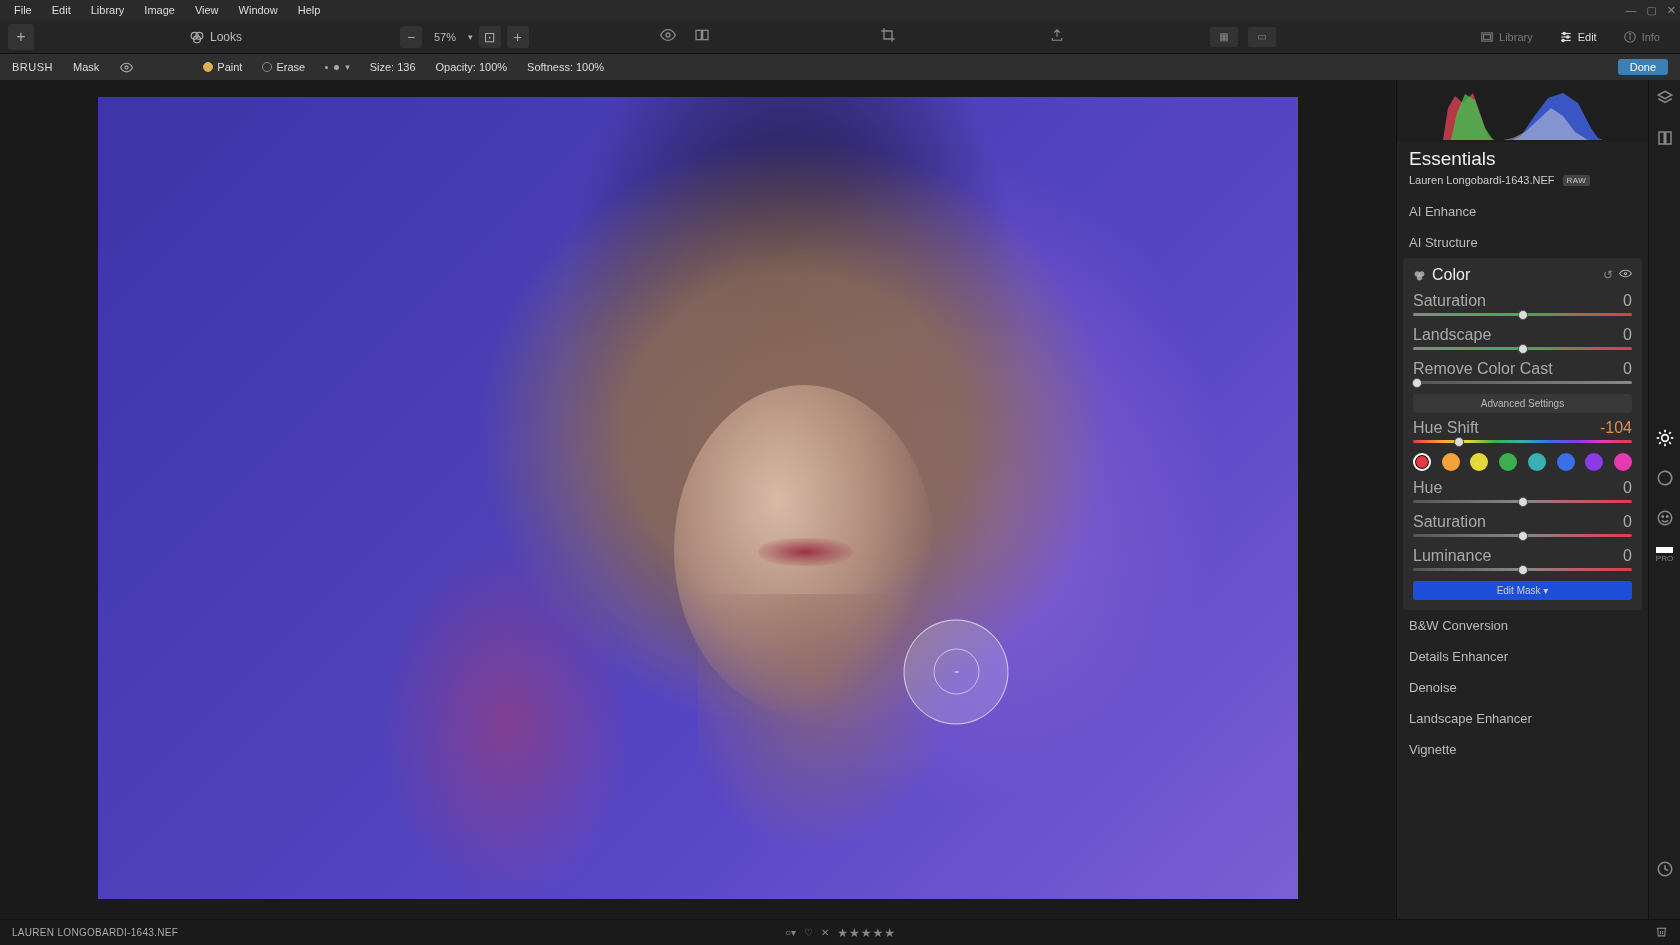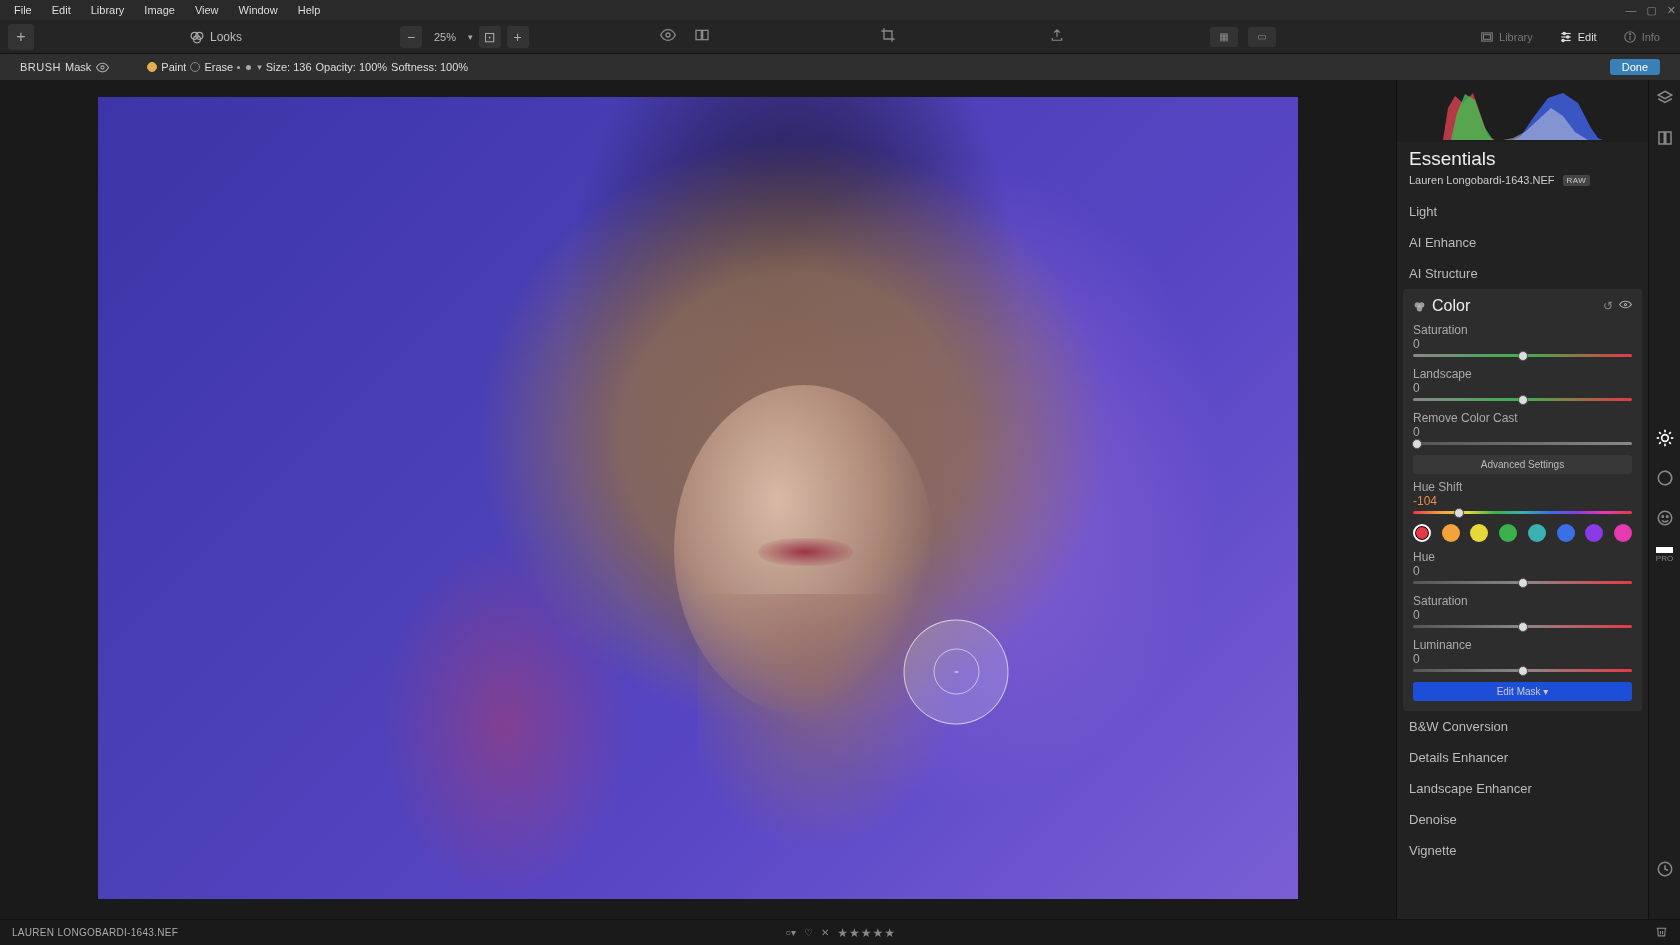--- a/index.html
+++ b/index.html
@@ -24,21 +24,21 @@
 .crop-icon { position: absolute; left: 880px; color: #888; cursor: pointer; }
 .export-icon { position: absolute; left: 1050px; color: #888; cursor: pointer; }
 .view-toggles { position: absolute; left: 1210px; display: flex; gap: 10px; }
 .view-toggles span { width: 28px; height: 20px; background: #333; border-radius: 2px; display: flex; align-items: center; justify-content: center; color: #888; cursor: pointer; font-size: 10px; }
 .right-tabs { margin-left: auto; display: flex; gap: 2px; align-items: center; }
 .right-tab { display: flex; align-items: center; gap: 5px; padding: 4px 12px; color: #777; font-size: 11px; cursor: pointer; }
 .right-tab.active { color: #ddd; }
 .right-tab svg { width: 14px; height: 14px; }
 
 
-.brushbar { height: 26px; background: #2f2f2f; display: flex; align-items: center; padding: 0 20px; font-size: 11px; gap: 4px; }
+.brushbar { height: 26px; background: #2f2f2f; display: flex; align-items: center; padding: 0 12px; font-size: 11px; gap: 20px; }
 .brushbar .label-bold { color: #ddd; font-weight: 500; text-transform: uppercase; letter-spacing: 0.5px;}
 .brushbar .label { color: #ddd; }
 .brushbar .radio { display: inline-flex; align-items: center; gap: 4px; color: #ddd; }
 .brushbar .radio-dot { width: 10px; height: 10px; border-radius: 50%; border: 1px solid #888; display: inline-block; }
 .brushbar .radio-dot.on { background: #e0b050; border-color: #e0b050; }
 .brushbar .done-btn { margin-left: auto; background: #3a7fb5; color: #fff; padding: 2px 12px; border-radius: 3px; cursor: pointer; font-size: 11px; }
 .eye-icon { width: 14px; height: 14px; display:inline-flex; align-items:center; justify-content:center; color:#aaa; cursor:pointer;}
 .tiny-dots { display:flex; gap:6px; align-items:center;}
 .tiny-dot { width:5px; height:5px; border-radius:50%; background:#aaa;}
 .tiny-chevron { color:#aaa; font-size:9px;}
@@ -79,21 +79,21 @@
 .section-list { display: flex; flex-direction: column; }
 .section-header { padding: 8px 12px; color: #bbb; font-size: 13px; cursor: pointer; }
 
 .color-panel { background: #2d2d2d; margin: 0 6px; border-radius: 4px; padding: 8px 10px 10px; }
 .color-panel-header { display: flex; align-items: center; gap: 6px; margin-bottom: 8px; }
 .color-panel-header .title { color: #eee; font-size: 16px; font-weight: 500; flex:1;}
 .color-panel-header svg { width: 13px; height: 13px; }
 .color-panel-header .reset-icon, .color-panel-header .vis-icon { color: #888; cursor: pointer; font-size: 12px;}
 
 .slider-row { margin-bottom: 10px; }
-.slider-label-row { display: flex; justify-content: space-between; font-size: 12px; color: #aaa; margin-bottom: 3px; flex-direction: column; }
+.slider-label-row { display: flex; justify-content: space-between; font-size: 16px; color: #aaa; margin-bottom: 3px; }
 .slider-track { height: 3px; border-radius: 2px; position: relative; cursor: pointer; }
 .slider-thumb { width: 10px; height: 10px; border-radius: 50%; background: #ddd; position: absolute; top: 50%; transform: translate(-50%, -50%); border: 1px solid #555; }
 
 .track-saturation { background: linear-gradient(90deg, #888 0%, #3cb04c 50%, #e63946 100%); }
 .track-vibrance { background: linear-gradient(90deg, #888 0%, #3cb04c 50%, #e63946 100%); }
 .track-removecast { background: linear-gradient(90deg, #555 0%, #888 100%); }
 .track-hue { background: linear-gradient(90deg, #e63946, #f4a23a, #e6d83a, #3cb04c, #3ab0b0, #3a6fe6, #8a3ae6, #e63ab0, #e63946); }
 .track-generic { background: linear-gradient(90deg, #555 0%, #888 50%, #e63946 100%); }
 
 .adv-settings-btn { text-align: center; font-size: 10px; color: #bbb; background: #383838; padding: 4px; border-radius: 3px; margin: 6px 0; cursor: pointer; }
@@ -143,21 +143,21 @@
   <div class="looks-btn">
     <svg viewBox="0 0 24 24">
         <circle cx="8" cy="10" r="6" fill="none" stroke="#aaa" stroke-width="2"></circle>
         <circle cx="16" cy="10" r="6" fill="none" stroke="#aaa" stroke-width="2"></circle>
         <circle cx="12" cy="16" r="6" fill="none" stroke="#aaa" stroke-width="2"></circle>
       </svg>
     <span>Looks</span>
   </div>
   <div class="zoom-group">
     <div class="zoom-btn">−</div>
-    <span class="zoom-label">25%</span>
+    <span class="zoom-label">57%</span>
     <span class="tiny-chevron">▾</span>
     <div class="zoom-btn">⊡</div>
     <div class="zoom-btn">+</div>
   </div>
   <div class="center-icons">
     <span><svg width="16" height="16" viewBox="0 0 24 24" fill="none" stroke="#888" stroke-width="2">
           <path d="M1 12s4-8 11-8 11 8 11 8-4 8-11 8-11-8-11-8z"></path>
           <circle cx="12" cy="12" r="3"></circle>
         </svg></span>
     <span><svg width="16" height="16" viewBox="0 0 24 24" fill="none" stroke="#888" stroke-width="2">
@@ -262,21 +262,20 @@
     </div>
     <div class="panel-title-row">
       <div class="panel-title">Essentials</div>
     </div>
     <div class="panel-filename-row">
       <span class="panel-filename">Lauren Longobardi-1643.NEF</span>
       <span class="raw-badge">RAW</span>
     </div>
 
     <div class="section-list">
-      <div class="section-header">Light</div>
       <div class="section-header">AI Enhance</div>
       <div class="section-header">AI Structure</div>
 
       <div class="color-panel">
         <div class="color-panel-header">
           <svg viewBox="0 0 24 24" fill="#ccc">
               <circle cx="8" cy="9" r="5" opacity="0.7"></circle>
               <circle cx="16" cy="9" r="5" opacity="0.7"></circle>
               <circle cx="12" cy="16" r="5" opacity="0.7"></circle>
             </svg>
@@ -365,22 +364,22 @@
           <div class="slider-track track-generic">
               <div class="slider-thumb" style="left:50%"></div>
             </div>
         </div>
 
         <div class="edit-mask-btn">Edit Mask ▾</div>
       </div>
 
       <div class="section-header">B&amp;W Conversion</div>
       <div class="section-header">Details Enhancer</div>
+      <div class="section-header">Denoise</div>
       <div class="section-header">Landscape Enhancer</div>
-      <div class="section-header">Denoise</div>
       <div class="section-header">Vignette</div>
     </div>
   </div>
 
   <div class="tool-strip">
     <div class="tool">
         <svg width="18" height="18" viewBox="0 0 24 24" fill="none" stroke="#888" stroke-width="2">
           <polygon points="12,3 21,8 12,13 3,8"></polygon>
           <polyline points="3,13 12,18 21,13"></polyline>
         </svg>

